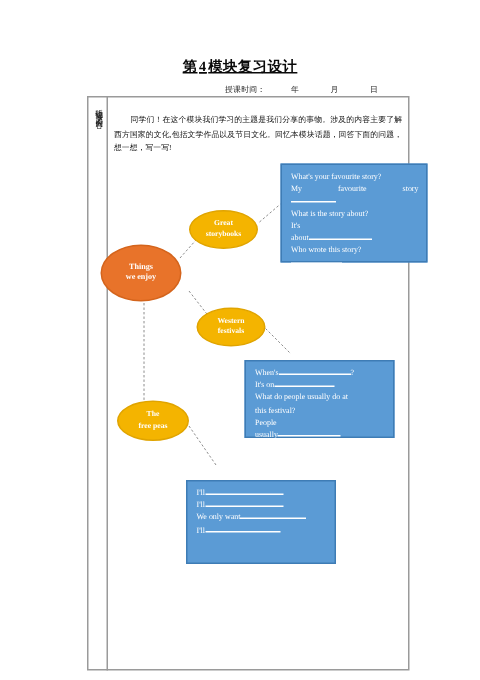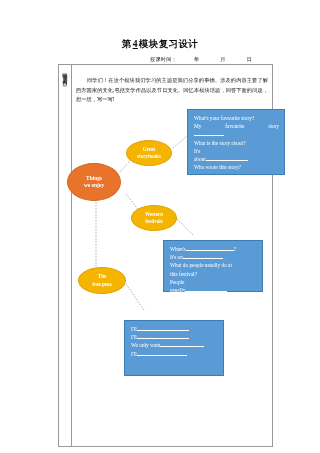--- a/index.html
+++ b/index.html
@@ -22,20 +22,21 @@
     left: 0;
     top: 38px;
     width: 320px;
     text-align: center;
     font-family: "Liberation Serif", serif;
     font-size: 9.5px;
     font-weight: bold;
     letter-spacing: 0.4px;
     color: #0a0a0a;
     white-space: nowrap;
+    text-decoration: underline;
   }
   #doc-title .num {
     text-decoration: underline;
     padding: 0 1px;
   }
 
   
   #date-line {
     position: absolute;
     left: 150px;

